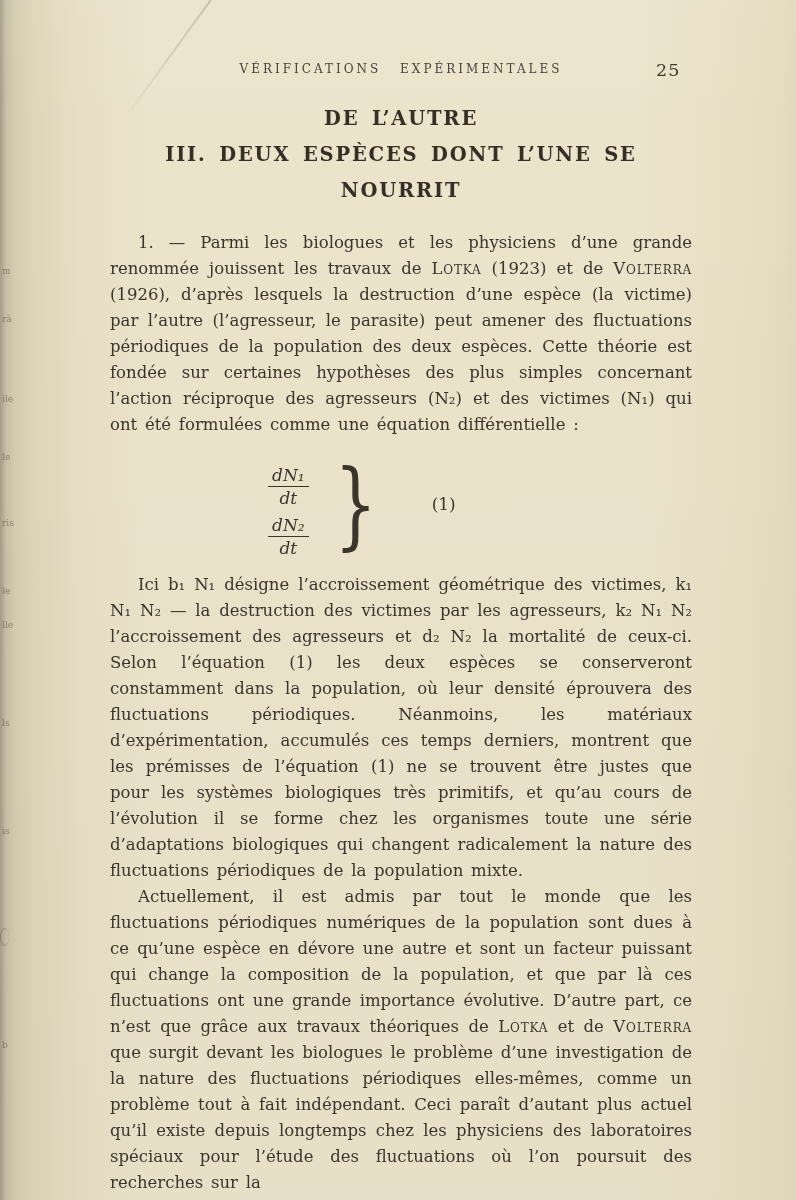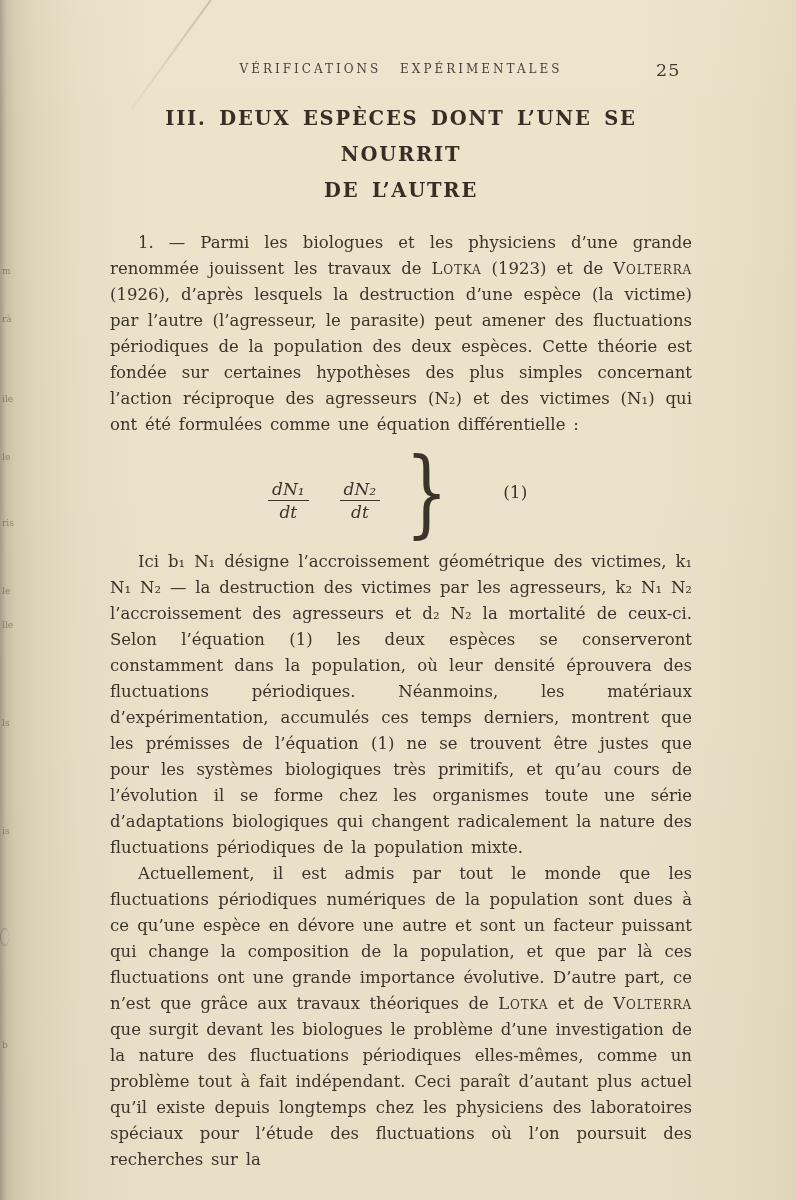--- a/index.html
+++ b/index.html
@@ -58,21 +58,21 @@
     color:#3a342b;
   }
   .body-text p.first{margin-top:21px;}
   .seg-i{}
   .seg-sc{font-variant:small-caps;letter-spacing:0.8px;}
   .equation{
     display:flex;align-items:center;
     margin:11px 0 14px 158px;
     color:#3a342b;
   }
-  .eq-rows{display:flex;flex-direction:row;gap:19px;margin-top:16px;}
+  .eq-rows{display:flex;flex-direction:column;gap:7px;margin-top:16px;}
   .eq-row{display:flex;align-items:center;font-style:italic;font-size:17px;}
   .frac{display:inline-flex;flex-direction:column;align-items:center;margin-right:12px;}
   .frac .num{padding:0 4px 1px;border-bottom:1.5px solid #3a342b;line-height:20px;}
   .frac .den{padding-top:1px;line-height:20px;}
   .rhs{letter-spacing:0.5px;word-spacing:5px;line-height:20px;}
   .eq-brace{
     font-size:96px;line-height:86px;font-weight:400;
     margin-left:4px;
     transform:scaleX(0.7);
     font-style:normal;color:#3a342b;
@@ -111,22 +111,22 @@
   <span class="edge-fragment" style="top:826px">is</span>
   <span class="edge-fragment" style="top:1040px">b</span>
 
   <div class="page-number">25</div>
 
   <div class="text-col">
 
     <div class="running-header">VÉRIFICATIONS EXPÉRIMENTALES</div>
 
     <div class="section-heading">
+      <div>DE L’AUTRE</div>
       <div>III. DEUX ESPÈCES DONT L’UNE SE NOURRIT</div>
-      <div>DE L’AUTRE</div>
     </div>
 
     <div class="body-text">
 
       <p class="first"><span class="seg-n">1. — Parmi les biologues et les physiciens d’une grande renommée jouissent les travaux de </span><span class="seg-sc">Lotka</span><span class="seg-n"> (1923) et de </span><span class="seg-sc">Volterra</span><span class="seg-n"> (1926), d’après lesquels la destruction d’une espèce (la victime) par l’autre (l’agresseur, le parasite) peut amener des fluctuations périodiques de la population des deux espèces. Cette théorie est fondée sur certaines hypothèses des plus simples concernant l’action réciproque des agresseurs (</span><span class="seg-i">N₂</span><span class="seg-n">) et des victimes (</span><span class="seg-i">N₁</span><span class="seg-n">) qui ont été formulées comme une équation différentielle :</span></p>
 
       <div class="equation">
         <div class="eq-rows">
           <div class="eq-row">
             <span class="frac">

